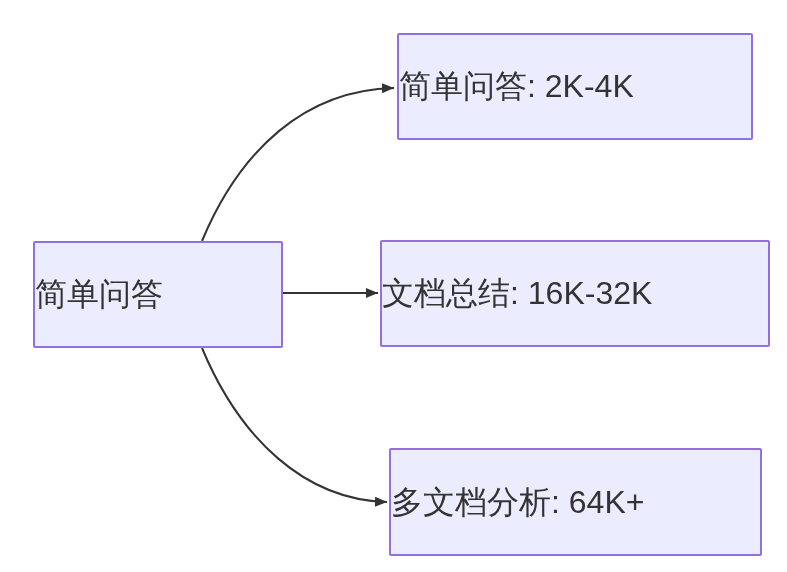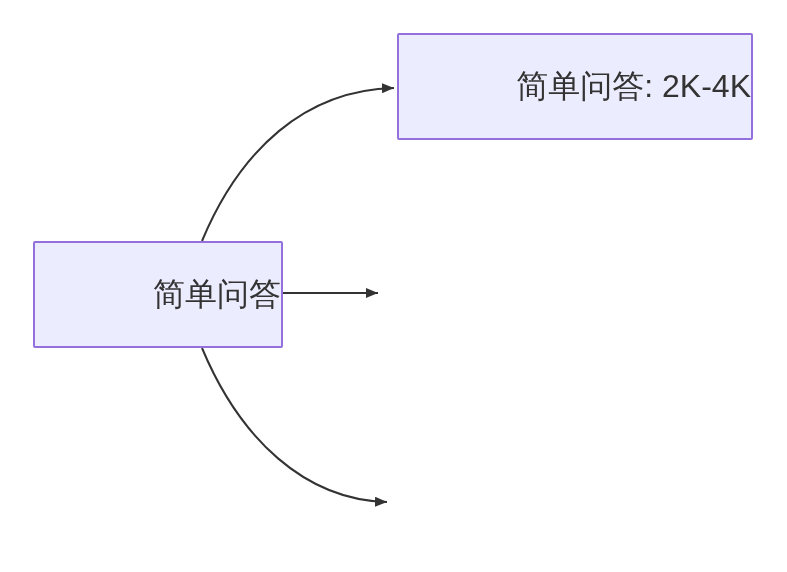--- a/index.html
+++ b/index.html
@@ -25,21 +25,21 @@
     stroke-width:2;
     fill:none;
   }
   .arrowhead{
     fill:var(--edge);
     stroke:none;
   }
   .node{
     position:absolute;
     box-sizing:border-box;
-    display:flex;align-items:center;justify-content:flex-end;
+    display:flex;align-items:center;justify-content:flex-start;
     background:var(--node-fill);
     border:2px solid var(--node-border);
     border-radius:2px;
     color:var(--text);
     font-size:32px;
     line-height:1.2;
     z-index:2;
     white-space:nowrap;
   }
   .node-task   {left:33px;  top:241px; width:250px; height:107px;}
@@ -64,15 +64,21 @@
   </svg>
 
   <div class="node node-task">
     <span>简单问答</span>
   </div>
 
   <div class="node node-qa">
     <span>简单问答: 2K-4K</span>
   </div>
 
+  <div class="node node-summary">
+    <span>文档总结: 16K-32K</span>
+  </div>
 
+  <div class="node node-multi">
+    <span>多文档分析: 64K+</span>
+  </div>
 
 </div>
 
 </body></html>

